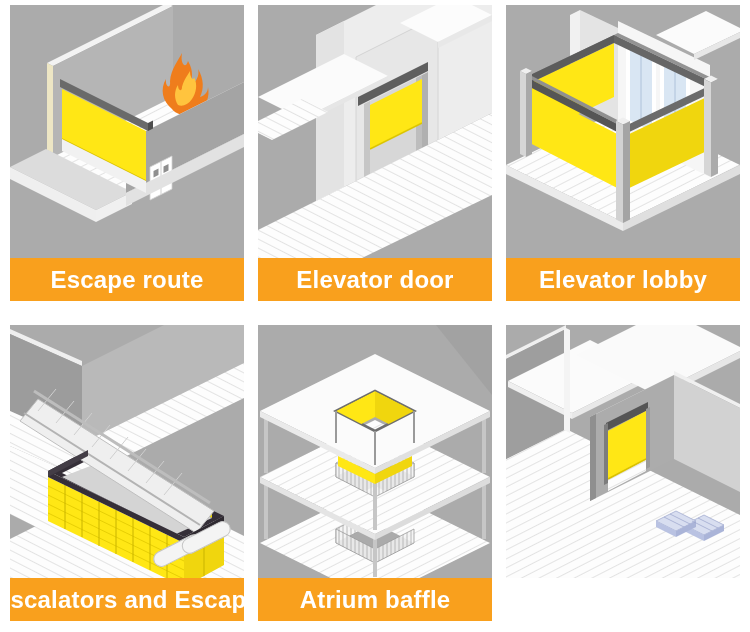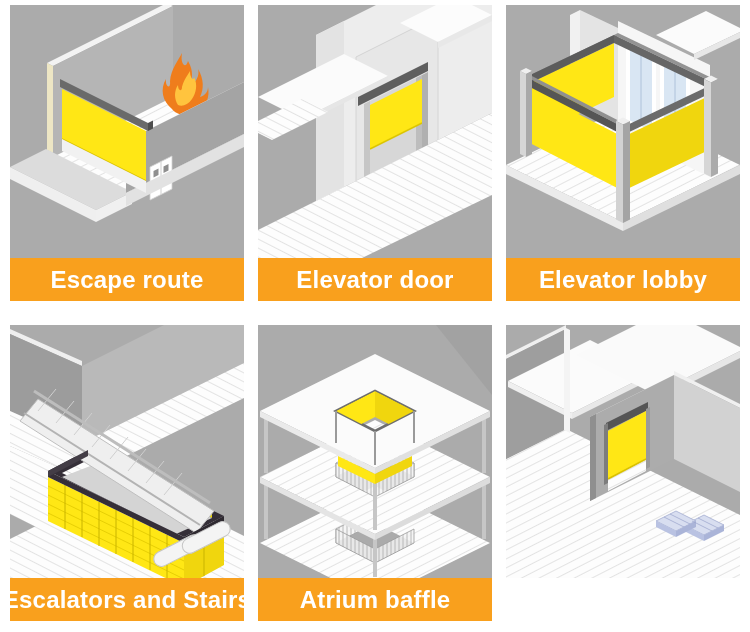--- a/index.html
+++ b/index.html
@@ -240,21 +240,21 @@
           <polygon points="174,212 214,191 214,197 174,218" fill="#2E2930"></polygon>
           <polygon points="38,146 78,125 78,131 38,152" fill="#433D46"></polygon>
         </g>
 
         <g>
           <rect x="142" y="218" width="52" height="15" rx="7.5" fill="#F4F4F4" stroke="#C6C6C6" transform="rotate(-27 168 226)"></rect>
           <rect x="170" y="205" width="52" height="15" rx="7.5" fill="#F4F4F4" stroke="#C6C6C6" transform="rotate(-27 196 212)"></rect>
         </g>
       </svg>
     </div>
-    <figcaption class="caption">Escalators and Stairs</figcaption>
+    <figcaption class="caption">Escalators and Escape</figcaption>
   </figure>
 
   <figure class="panel">
     <div class="art">
       <svg viewBox="0 0 234 253" preserveAspectRatio="none">
         <defs>
           <pattern id="st5" width="8" height="8" patternUnits="userSpaceOnUse" patternTransform="rotate(-27)">
             <rect width="8" height="8" fill="#FDFDFD"></rect>
               <line x1="0" y1="0" x2="8" y2="0" stroke="#C9C9C9" stroke-width="1"></line>
           </pattern>

